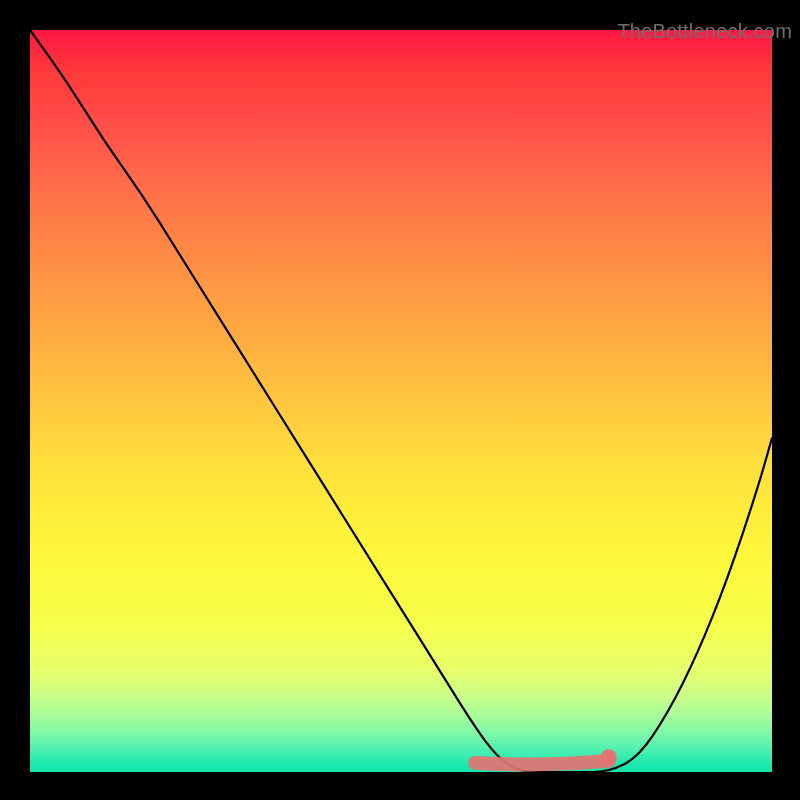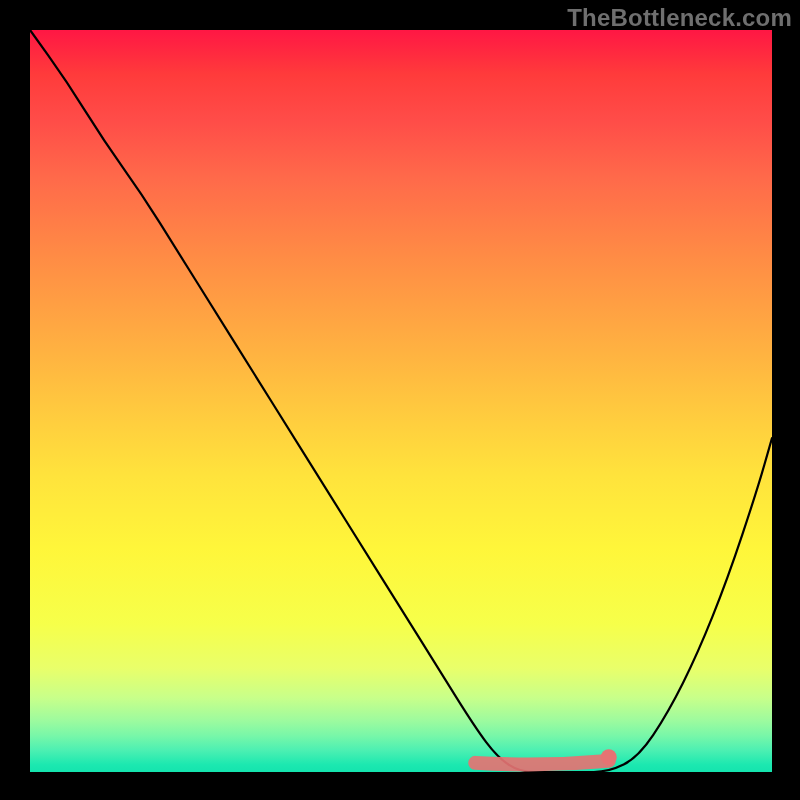--- a/index.html
+++ b/index.html
@@ -32,25 +32,25 @@
       #c8ff8a 90%,
       #9efb9e 93%,
       #7af7a8 95%,
       #4ef0b2 97%,
       #1ce8b0 99%,
       #14e4ae 100%
     );
   }
   .watermark {
     position: absolute;
-    top: 4px;
+    top: 20px;
     right: 8px;
     color: #6f6f6f;
-    font-size: 24px;
-    font-weight: 700;
+    font-size: 20px;
+    font-weight: 400;
     letter-spacing: 0.2px;
     user-select: none;
   }
   svg.overlay {
     position: absolute;
     left: 30px;
     top: 30px;
     width: 742px;
     height: 742px;
     overflow: visible;

